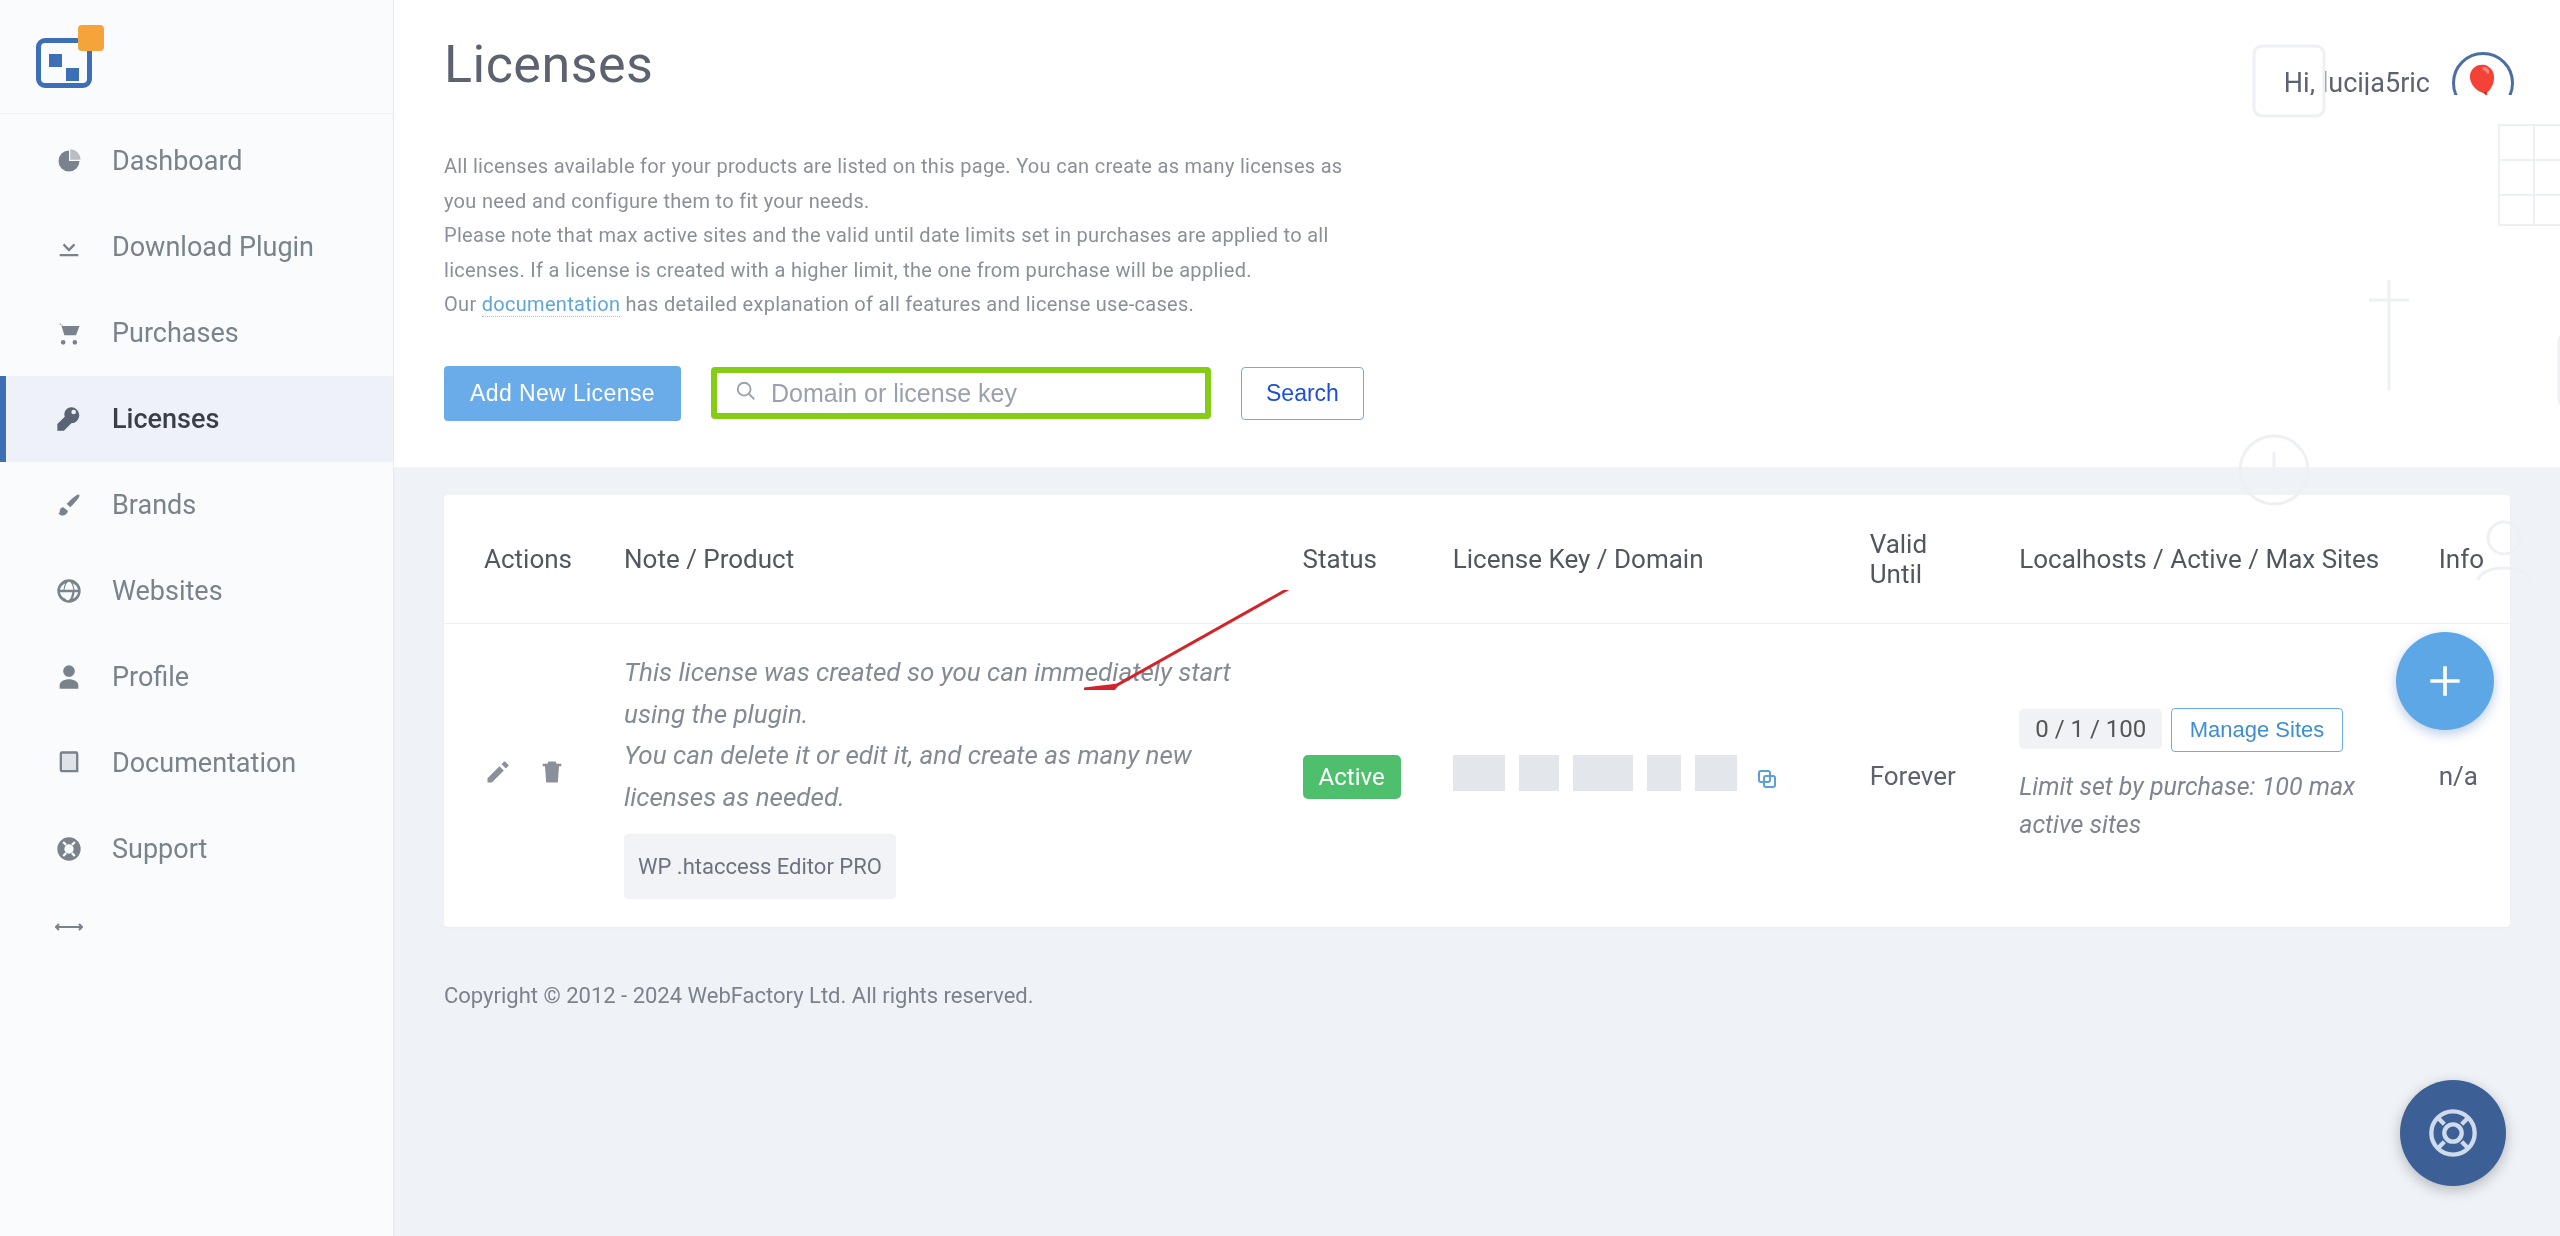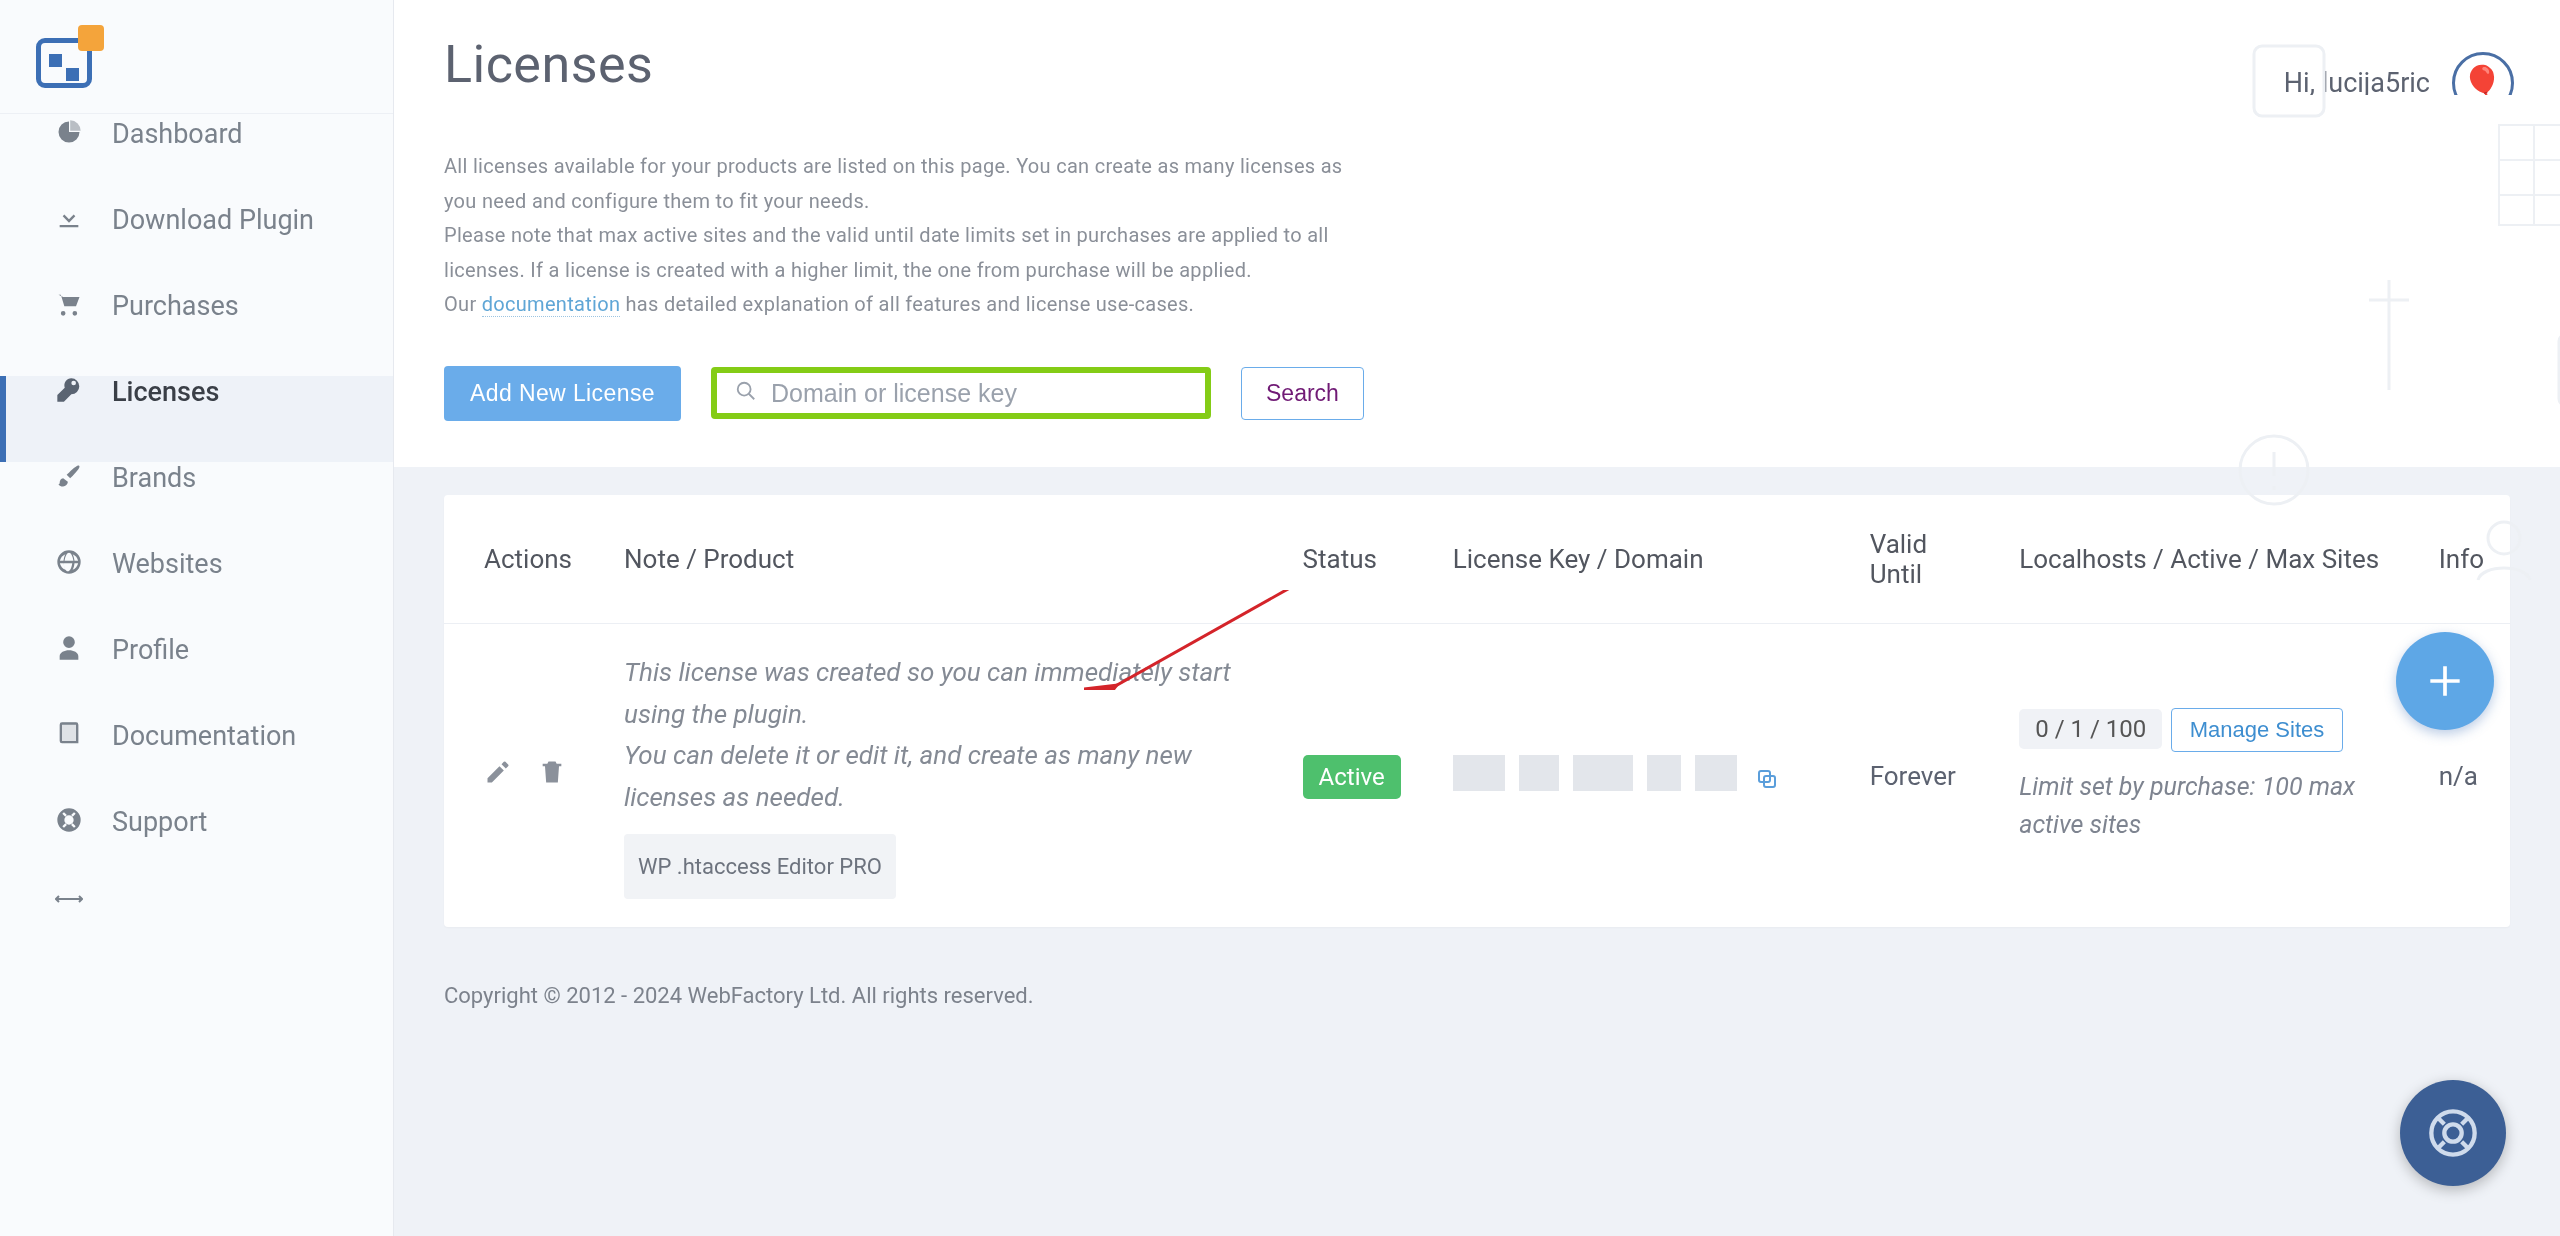--- a/index.html
+++ b/index.html
@@ -45,21 +45,21 @@
     border-radius: 9px;
   }
   .logo-sq1 { position:absolute; width:13px; height:13px; background:#3c6fb5; left:13px; top:28px; }
   .logo-sq2 { position:absolute; width:13px; height:13px; background:#3c6fb5; left:30px; top:42px; }
   .logo-orange {
     position:absolute; right:-6px; top:-1px; width:26px; height:26px;
     background:#f4a43b; border-radius:4px;
   }
   .nav { list-style:none; padding-top:4px; }
   .nav li {
-    display:flex; align-items:flex-start;
+    display:flex; align-items:center;
     padding: 0 30px 0 40px;
     height: 86px;
     color:#7a828c;
     font-size:27px;
     cursor:pointer;
     border-left:6px solid transparent;
   }
   .nav li.active {
     background:#eef2f8;
     border-left-color:#3c6fb5;
@@ -157,21 +157,21 @@
     border:none; outline:none;
     font-size:25px;
     flex:1;
     margin-left:14px;
     color:#555;
     background:transparent;
   }
   .search-wrap input::placeholder { color:#9aa1ac; }
   .btn-outline {
     border:1px solid #6aacea;
-    color:#701a75;
+    color:#1d4ed8;
     background:#fff;
     padding:12px 24px;
     font-size:23px;
     border-radius:4px;
     cursor:pointer;
     text-align:center;
   }
 
   
   .arrow {

